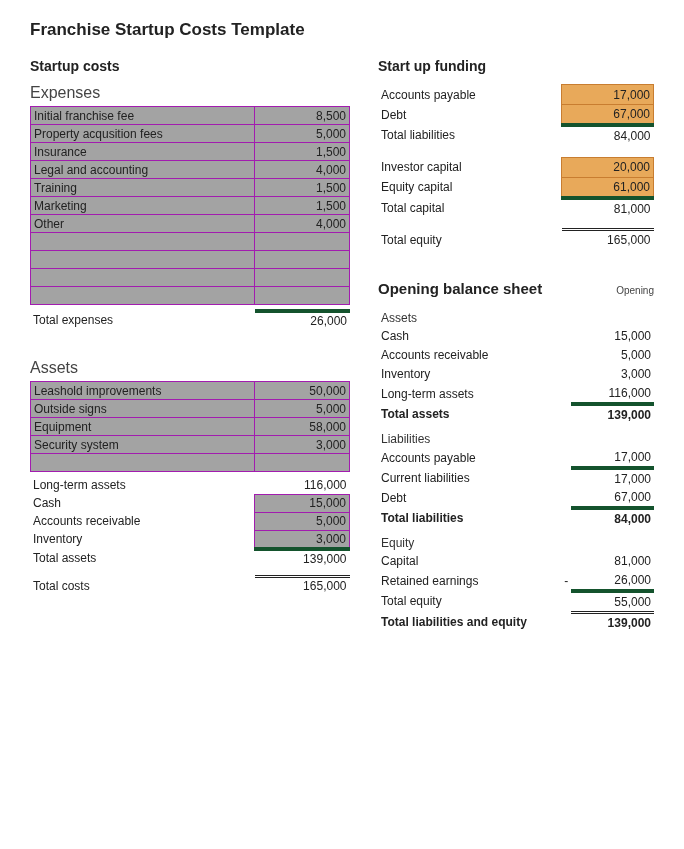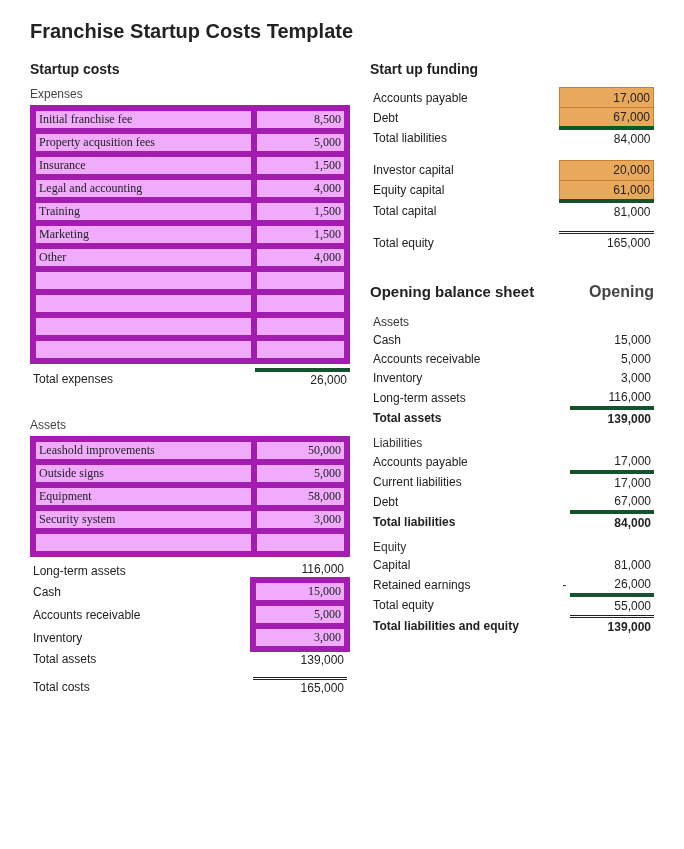--- a/index.html
+++ b/index.html
@@ -6,60 +6,59 @@
     body {
       font-family: Arial, sans-serif;
       font-size: 12px;
       background: #fff;
       color: #222;
       width: 684px;
       min-height: 849px;
       padding: 20px 30px;
     }
     .page-title {
-      font-size: 20px;
+      font-size: 17px;
       font-weight: bold;
       margin-bottom: 18px;
     }
     .two-col {
       display: flex;
-      gap: 20px;
+      gap: 28px;
     }
     .col-left { width: 320px; flex-shrink: 0; }
     .col-right { flex: 1; }
     .section-title {
       font-size: 14px;
       font-weight: bold;
       margin-bottom: 10px;
     }
     .section-label {
-      font-size: 12px;
+      font-size: 16px;
       margin-bottom: 4px;
       color: #444;
     }
     .input-table {
       width: 100%;
       border-collapse: collapse;
       margin-bottom: 4px;
     }
     .input-table td {
       padding: 1px 3px;
       height: 18px;
     }
     .input-table .name-col {
       width: 190px;
     }
     .input-table .val-col {
       width: 80px;
       text-align: right;
     }
     .orange-cell {
-      background: #f0abfc;
-      border: 6px solid #a21caf;
-      font-family: Liberation Serif, serif;
+      background: #a3a3a3;
+      border: 1px solid #a21caf;
     }
     .border-top {
       border-top: 4px solid #14532d;
     }
     .border-double {
       border-top: 3px double #222;
     }
     .right-align { text-align: right; }
     .section-gap2 { margin-top: 30px; }
 
@@ -89,23 +88,22 @@
       align-items: baseline;
       gap: 10px;
       margin-bottom: 6px;
     }
     .obs-title {
       font-size: 15px;
       font-weight: bold;
     }
     .obs-col-header {
       margin-left: auto;
-      font-size: 16px;
+      font-size: 10px;
       color: #444;
-      font-weight: bold;
     }
     .obs-table {
       width: 100%;
       border-collapse: collapse;
     }
     .obs-table td {
       padding: 2px 3px;
       height: 19px;
     }
     .obs-section-label {

